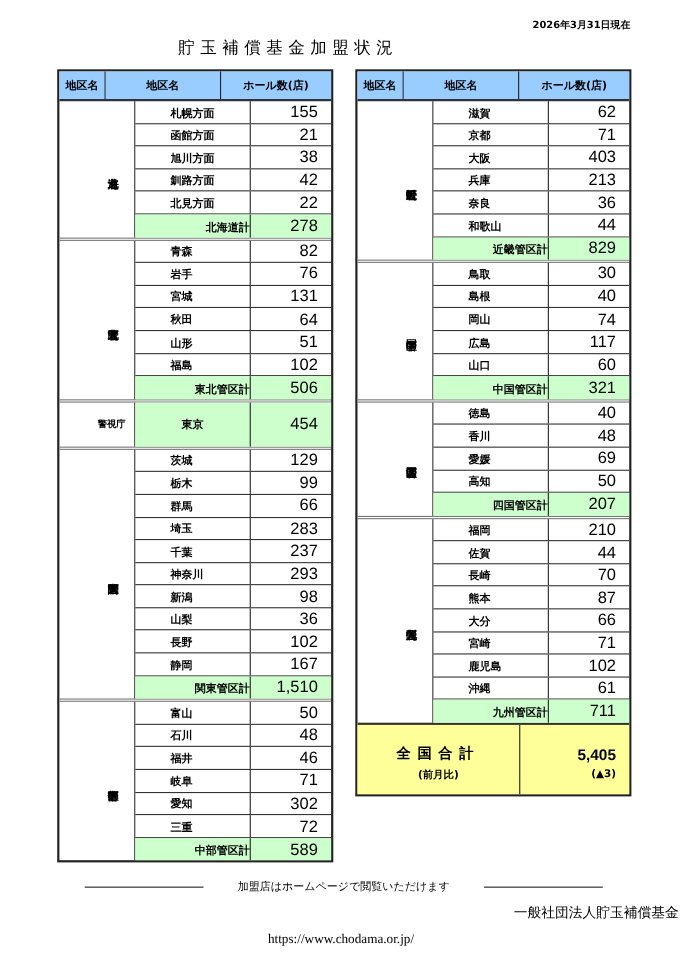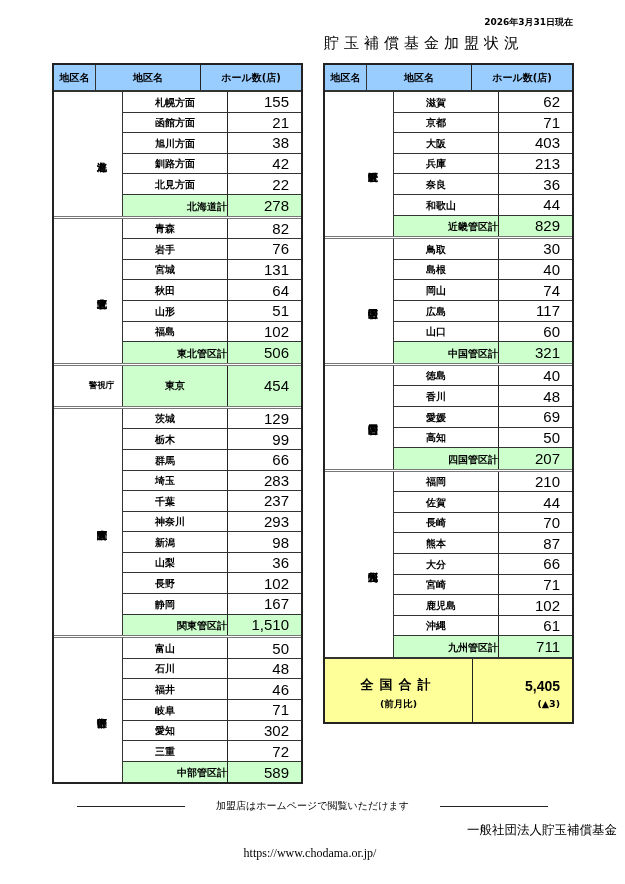--- a/index.html
+++ b/index.html
@@ -1,19 +1,19 @@
 <!DOCTYPE html>
 <html><head>
 <meta charset="utf-8">
 <style>
   html, body { margin: 0; padding: 0; background: #ffffff; }
   body { width: 625px; height: 884px; position: relative; overflow: hidden;
          font-family: "DejaVu Sans", sans-serif; color: #000; }
   .asof { position: absolute; top: 16px; right: 52px; font-size: 9px; font-weight: bold; }
-  .title { position: absolute; top: 34px; left: 0; width: 524px; text-align: right;
+  .title { position: absolute; top: 34px; left: 0; width: 524px; text-align: center;
            font-size: 15px; letter-spacing: 5px; font-family: Liberation Sans, sans-serif; }
   .tbl { position: absolute; top: 63px; width: 251px; border: 2px solid #222; box-sizing: border-box; }
   .tbl.left { left: 52px; }
   .tbl.right { left: 323px; }
   .hdr { display: flex; height: 25px; background: #99ccff; border-bottom: 2px solid #333; }
   .hdr div { font-size: 10px; font-weight: bold; display: flex; align-items: center; justify-content: center; box-sizing: border-box; }
   .c1 { width: 42px; border-right: 1px solid #333; }
   .c2 { width: 105px; border-right: 1.5px solid #222; }
   .c3 { flex: 1; }
   .group { display: flex; border-bottom: 3px double #777; }

